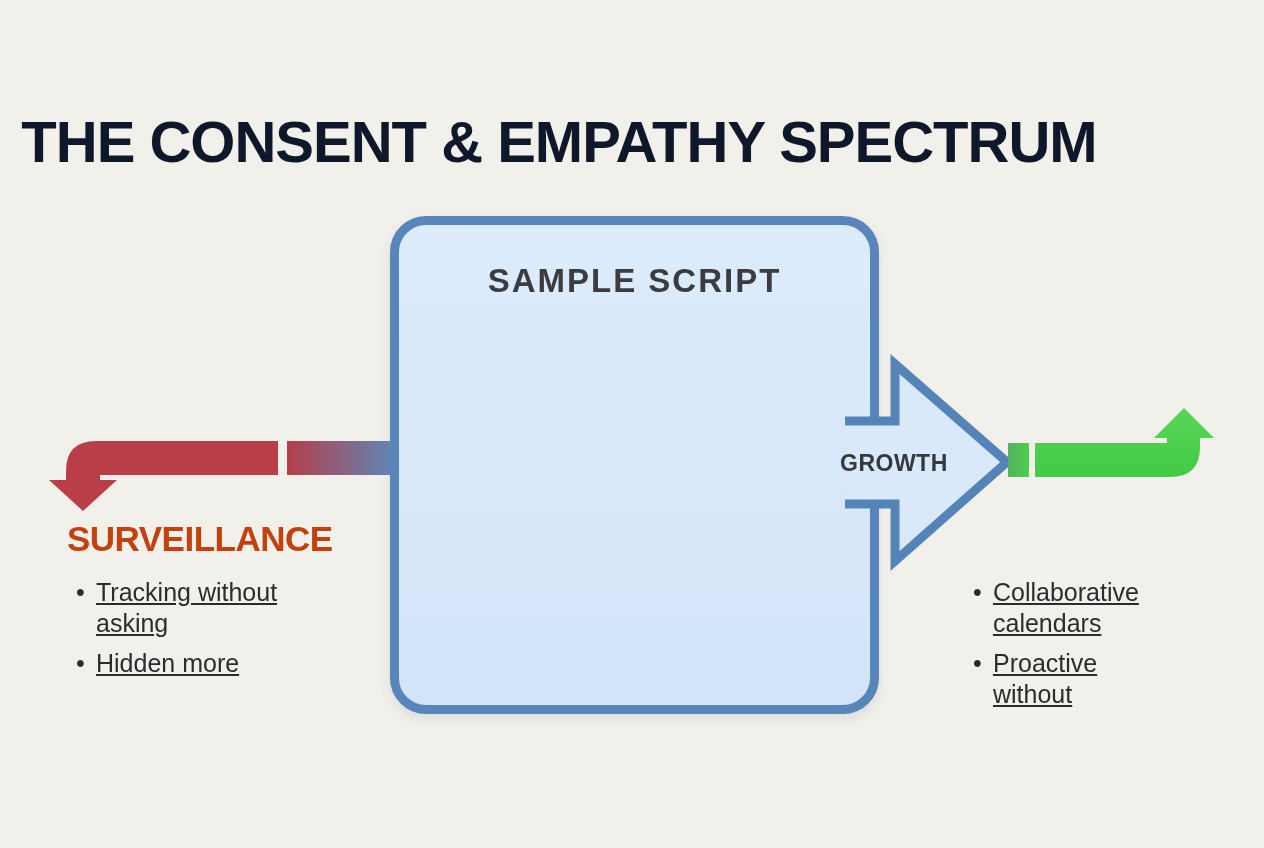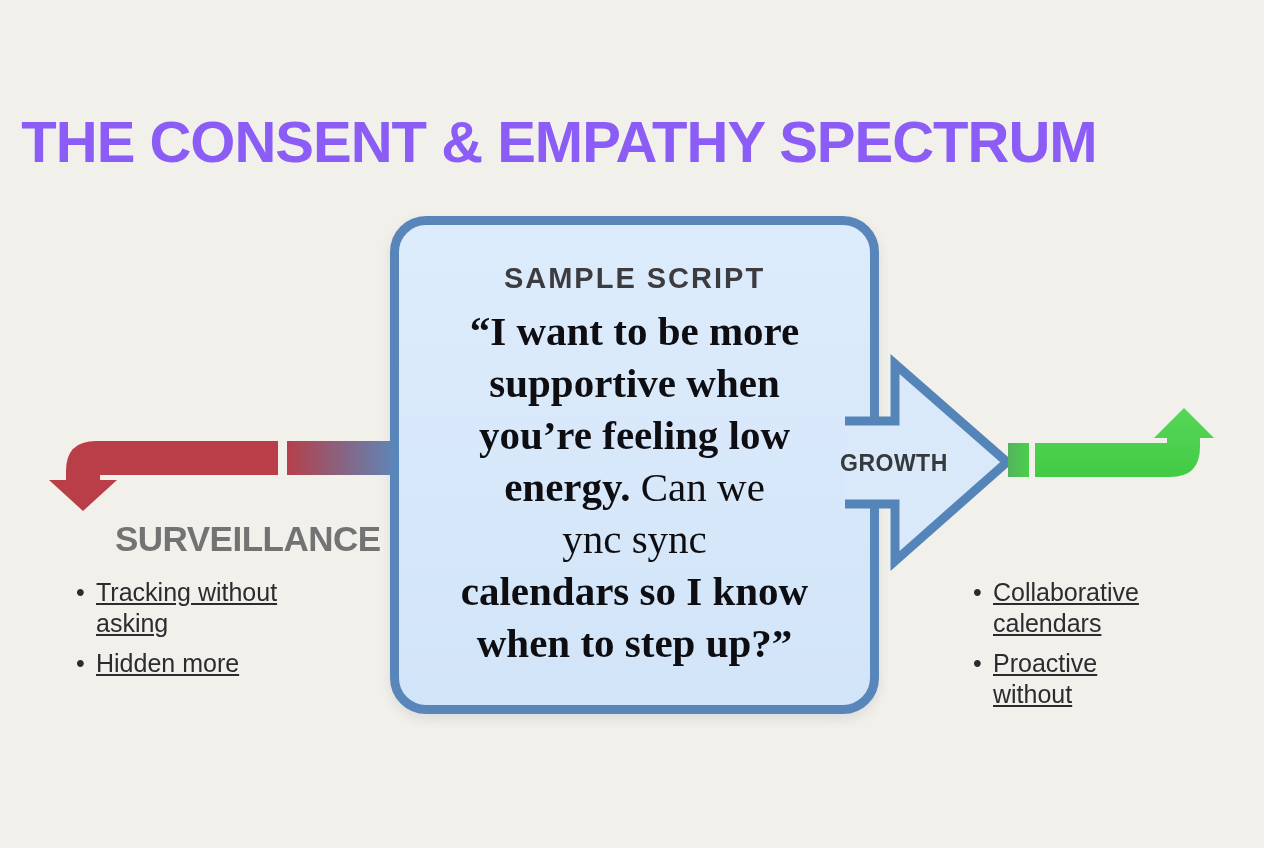--- a/index.html
+++ b/index.html
@@ -4,72 +4,63 @@
 <style>
   html,body{margin:0;padding:0;}
   body{font-family:"Liberation Sans",sans-serif;}
   .stage{
     position:relative;width:1264px;height:848px;overflow:hidden;
     background:#f2f0ea;
   }
   .title{
     position:absolute;left:0;top:112px;width:1118px;
     text-align:center;font-size:58px;line-height:60px;font-weight:700;
-    letter-spacing:-1px;color:#8b5cf6;
+    letter-spacing:-1px;color:#0f172a;
   }
   .script-box{
     position:absolute;left:390px;top:216px;width:489px;height:498px;
     box-sizing:border-box;border:9px solid #5886ba;border-radius:36px;
     background:linear-gradient(180deg,#ddecfc 0%,#d2e4f8 100%);
     box-shadow:0 5px 12px rgba(60,80,110,0.12);
     z-index:1;text-align:center;
   }
   .script-label{
-    margin-top:37px;font-size:29px;font-weight:700;letter-spacing:2px;
+    margin-top:37px;font-size:33px;font-weight:700;letter-spacing:2px;
     color:#3c3c40;
   }
   .quote{
     margin-top:10px;font-family:"Liberation Serif",serif;
     font-size:41px;line-height:52px;color:#0e0e12;font-weight:700;
   }
   .quote .reg{font-weight:400;}
   .arrow-layer{position:absolute;left:0;top:0;z-index:3;}
   .growth-label{
     position:absolute;left:840px;top:450px;width:122px;z-index:4;
     font-size:23px;font-weight:700;color:#36393c;
     letter-spacing:0.5px;
   }
   .side-heading{position:absolute;font-size:35px;font-weight:700;letter-spacing:-0.5px;}
-  .heading-left{left:67px;top:519px;color:#737373;margin-left:48px;}
+  .heading-left{left:67px;top:519px;color:#c2410c;}
   .heading-right{left:1002px;top:519px;color:#2e7d33;}
   .bullet-list{position:absolute;font-size:25px;line-height:31px;color:#2c2c30;}
   .bullets-left{left:76px;top:577px;width:272px;}
   .bullets-right{left:973px;top:577px;width:207px;}
   .bullet-item{display:flex;margin-bottom:9px;}
   .bullet-dot{width:20px;flex:0 0 20px;font-size:25px;}
   .bullet-text{flex:1;text-decoration:underline;}
 </style>
 </head>
 <body>
 
 <div class="stage">
 
   <div class="title">THE CONSENT &amp; EMPATHY SPECTRUM</div>
 
   <div class="script-box">
     <div class="script-label">SAMPLE SCRIPT</div>
-    <div class="quote">
-      <div>“I want to be more</div>
-      <div>supportive when</div>
-      <div>you’re feeling low</div>
-      <div><span>energy.</span><span class="reg"> Can we</span></div>
-      <div class="reg">ync sync</div>
-      <div>calendars so I know</div>
-      <div>when to step up?”</div>
-    </div>
   </div>
 
   <svg class="arrow-layer" width="1264" height="848" viewBox="0 0 1264 848">
     <defs>
       <linearGradient id="redblue" x1="0" y1="0" x2="1" y2="0">
         <stop offset="0" stop-color="#b4404a"></stop>
         <stop offset="1" stop-color="#6283b3"></stop>
       </linearGradient>
       <linearGradient id="greenbar" x1="0" y1="0" x2="0" y2="1">
         <stop offset="0" stop-color="#57d657"></stop>

